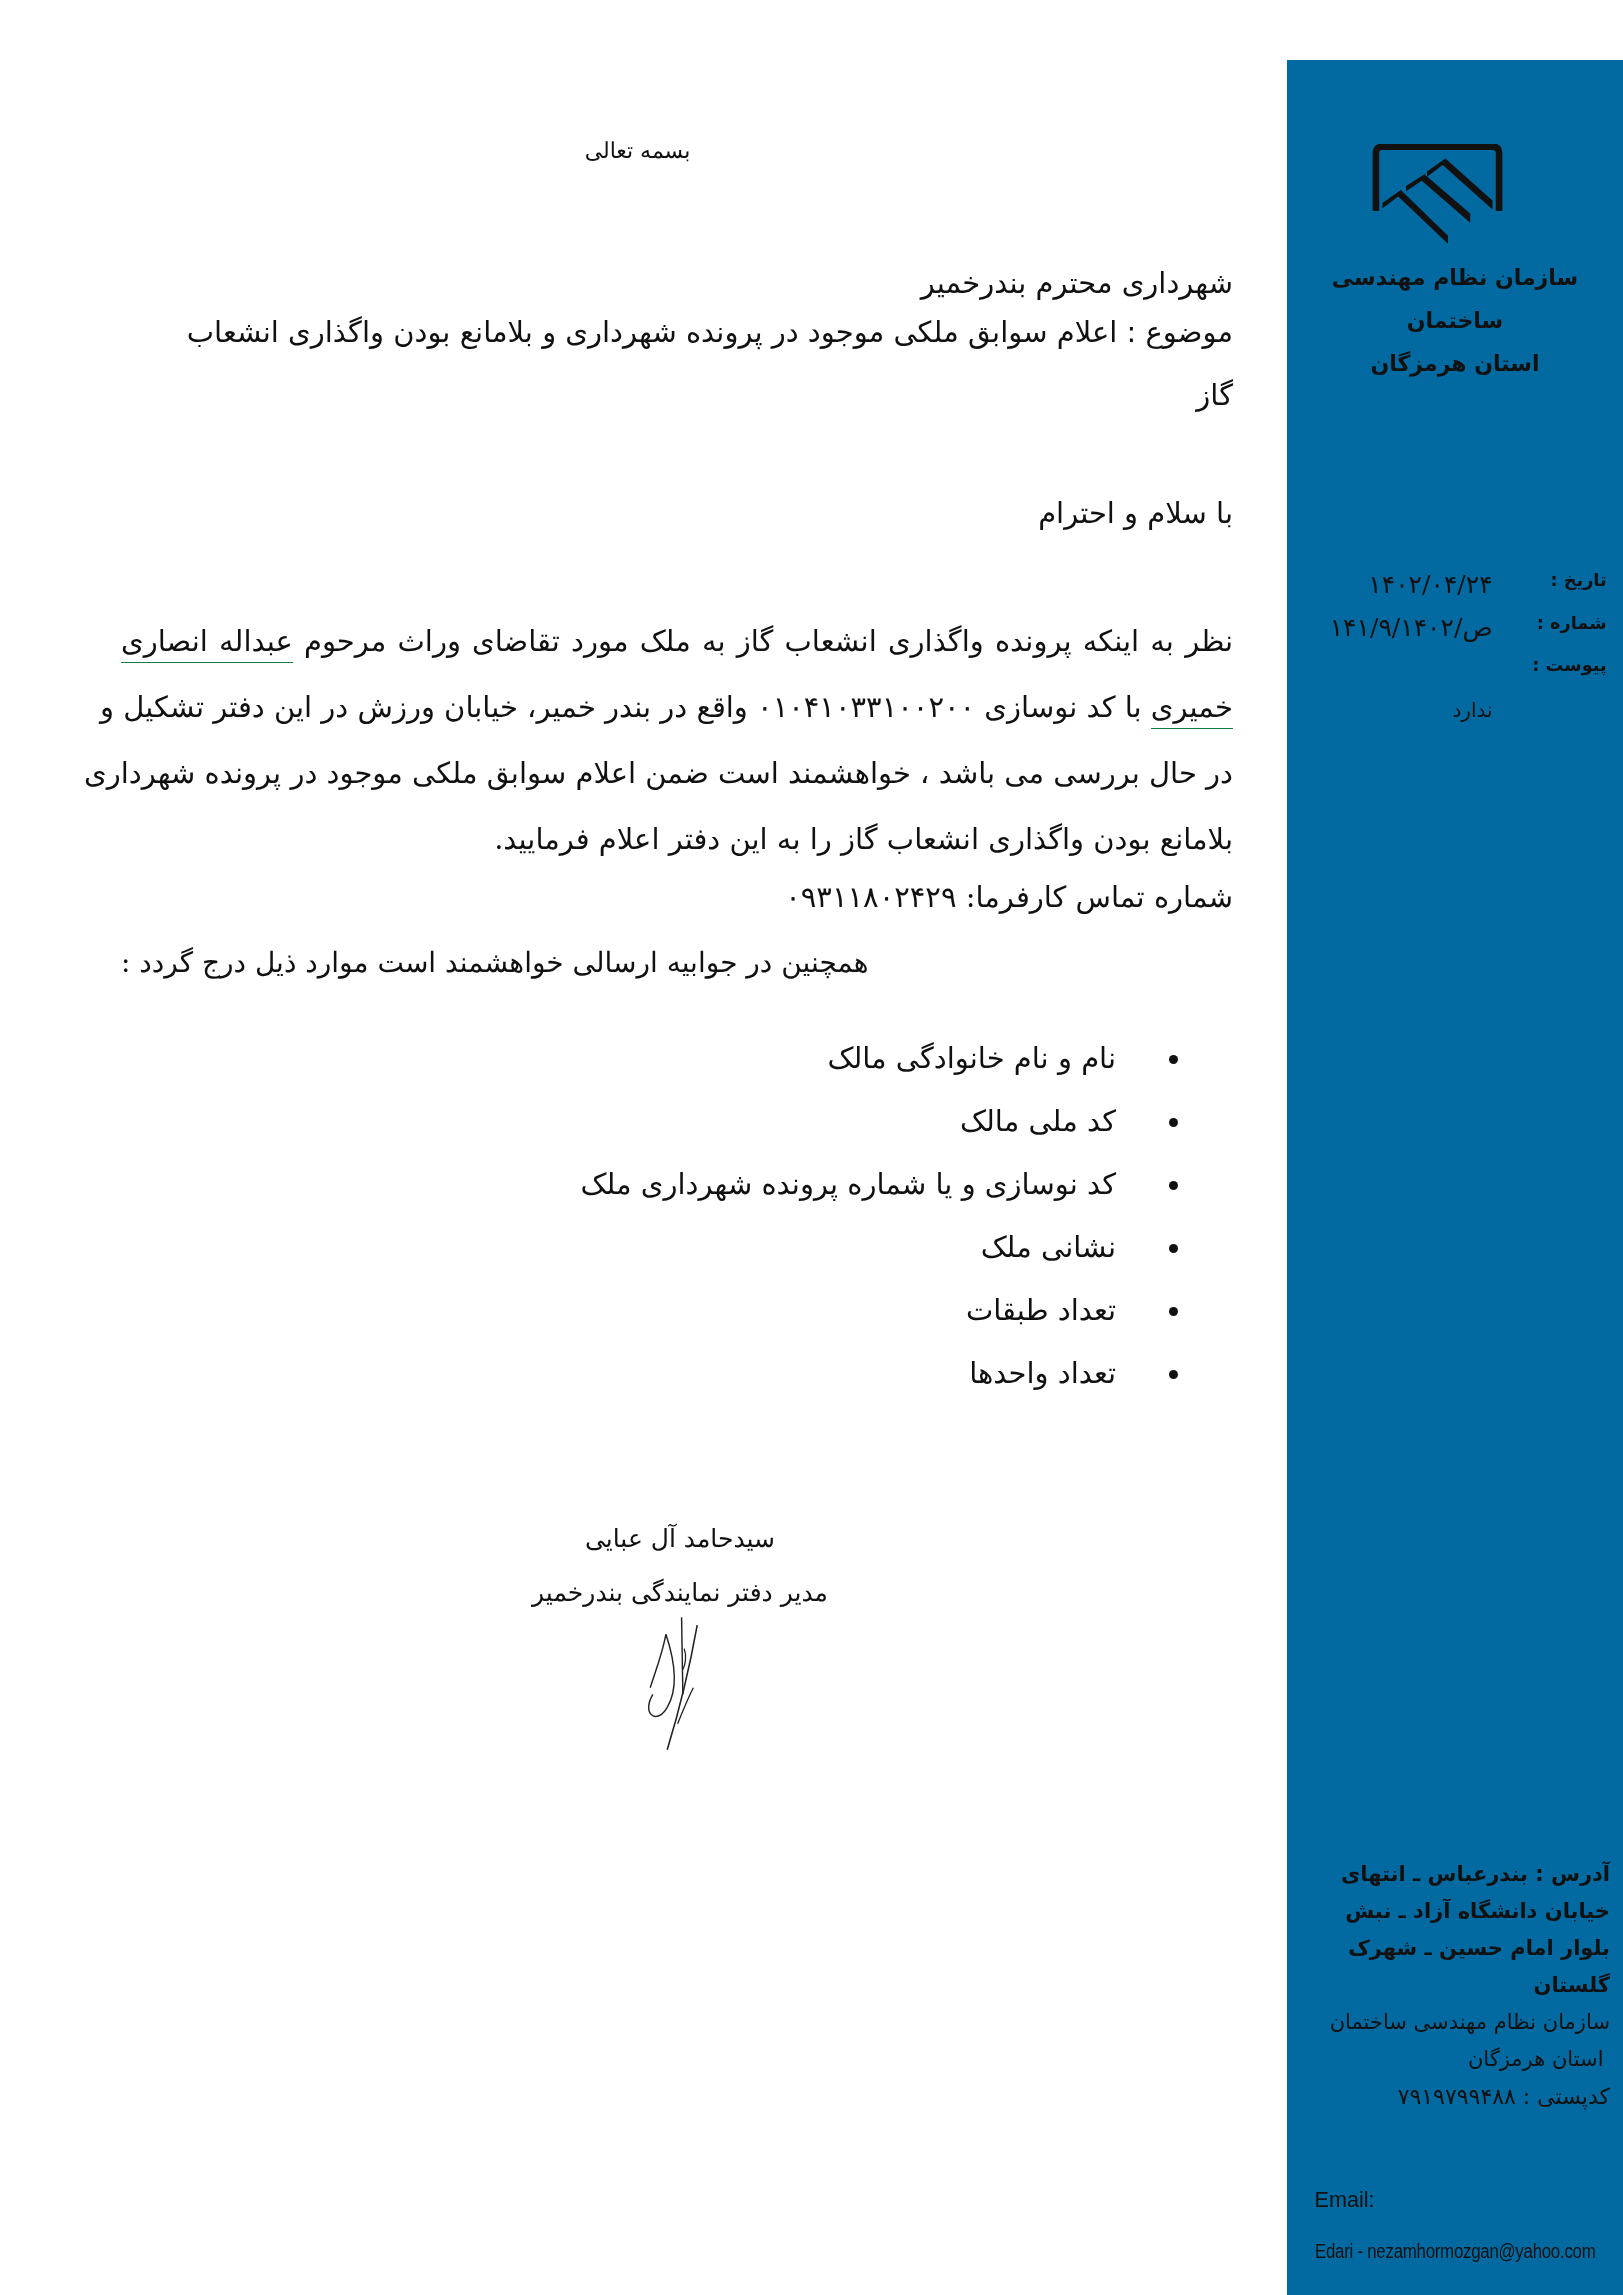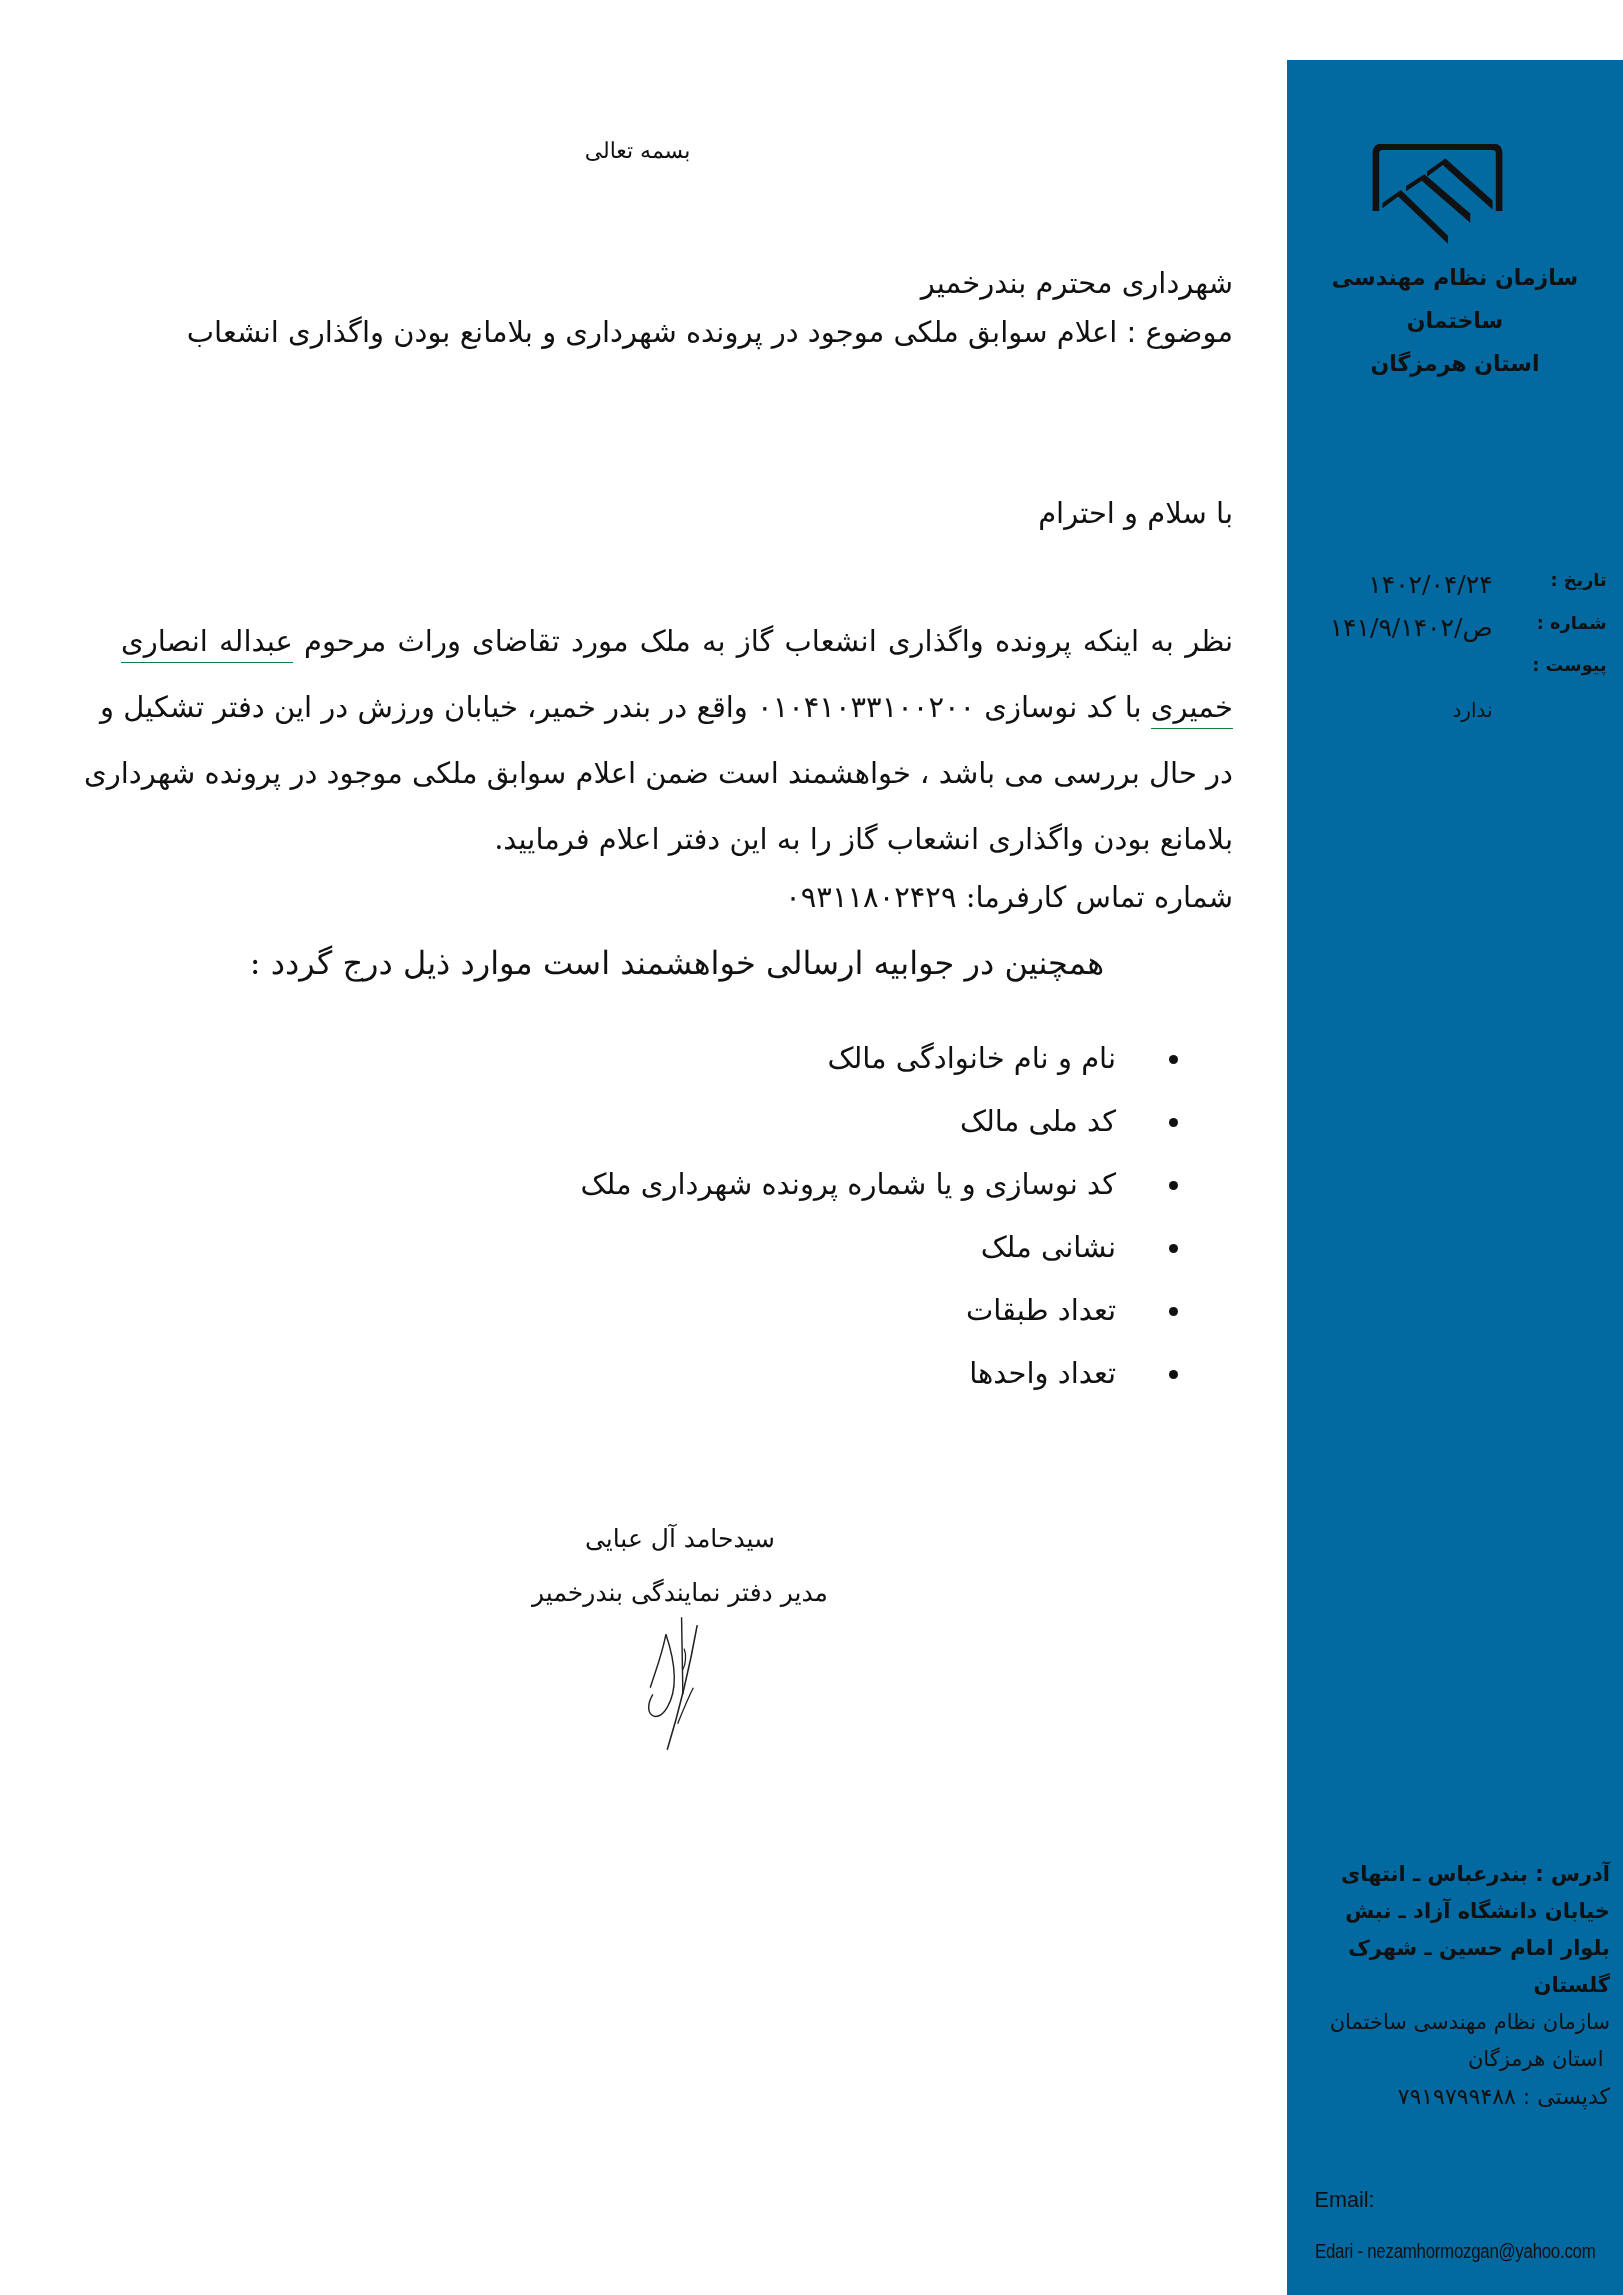--- a/index.html
+++ b/index.html
@@ -45,21 +45,21 @@
   .recipient { top: 252px; right: 390px; }
   .subject { top: 301px; right: 390px; }
   .greeting { position: absolute; top: 487px; right: 390px; width: 654px; text-align: right;
     font-size: 29px; line-height: 52px; }
   .para { position: absolute; top: 608px; right: 390px; width: 1112px; text-align: justify; text-align-last: right;
     font-size: 29px; line-height: 66px; }
   .para .line { display: block; white-space: nowrap; text-align-last: justify; text-align: justify; height: 66px; }
   .para .line.last { text-align-last: right; }
   .underlined { border-bottom: 1px solid #15803d; padding-bottom: 3.9px; }
   .contact { position: absolute; top: 864px; right: 390px; width: 1112px; text-align: right; font-size: 29px; line-height: 66px; }
-  .also { position: absolute; top: 930px; right: 390px; width: 1112px; text-align: center; font-size: 32px; line-height: 66px; }
+  .also { position: absolute; top: 930px; right: 390px; width: 1112px; text-align: left; font-size: 28px; line-height: 66px; }
 
   .bullets { position: absolute; top: 1027px; right: 445px; width: 720px; margin: 0; padding: 0; list-style: none; }
   .bullets li { position: relative; height: 63px; line-height: 63px; font-size: 29px; text-align: right; padding-right: 62px; }
   .bullet-dot { position: absolute; right: 0; top: 28px; width: 9.2px; height: 9.2px; border-radius: 50%; background: #111; }
 
   .sign-name { position: absolute; top: 1516px; left: 497px; width: 366px; text-align: center; font-size: 25px; line-height: 46px; }
   .sign-title { position: absolute; top: 1570px; left: 497px; width: 366px; text-align: center; font-size: 25px; line-height: 46px; }
   .signature { position: absolute; left: 628px; top: 1616px; width: 98px; height: 137px; }
 </style>
 </head>
@@ -104,20 +104,21 @@
 
   <div class="email-label">Email:</div>
   <div class="email-value">Edari - nezamhormozgan@yahoo.com</div>
 </aside>
 
 <div class="invocation rtl">بسمه تعالی</div>
 
 <div class="heading rtl recipient">شهرداری محترم بندرخمیر</div>
 <div class="heading rtl subject">
   <div>موضوع : اعلام سوابق ملکی موجود در پرونده شهرداری و بلامانع بودن واگذاری انشعاب</div>
+  <div>گاز</div>
 </div>
 
 <div class="greeting rtl">با سلام و احترام</div>
 
 <div class="para rtl">
   <span class="line"><span>نظر به اینکه پرونده واگذاری انشعاب گاز به ملک مورد تقاضای وراث مرحوم </span><span class="underlined">عبداله انصاری</span></span>
   <span class="line"><span class="underlined">خمیری</span><span> با کد نوسازی ۰۱۰۴۱۰۳۳۱۰۰۲۰۰ واقع در بندر خمیر، خیابان ورزش در این دفتر تشکیل و</span></span>
   <span class="line">در حال بررسی می باشد ، خواهشمند است ضمن اعلام سوابق ملکی موجود در پرونده شهرداری</span>
   <span class="line last">بلامانع بودن واگذاری انشعاب گاز را به این دفتر اعلام فرمایید.</span>
 </div>

